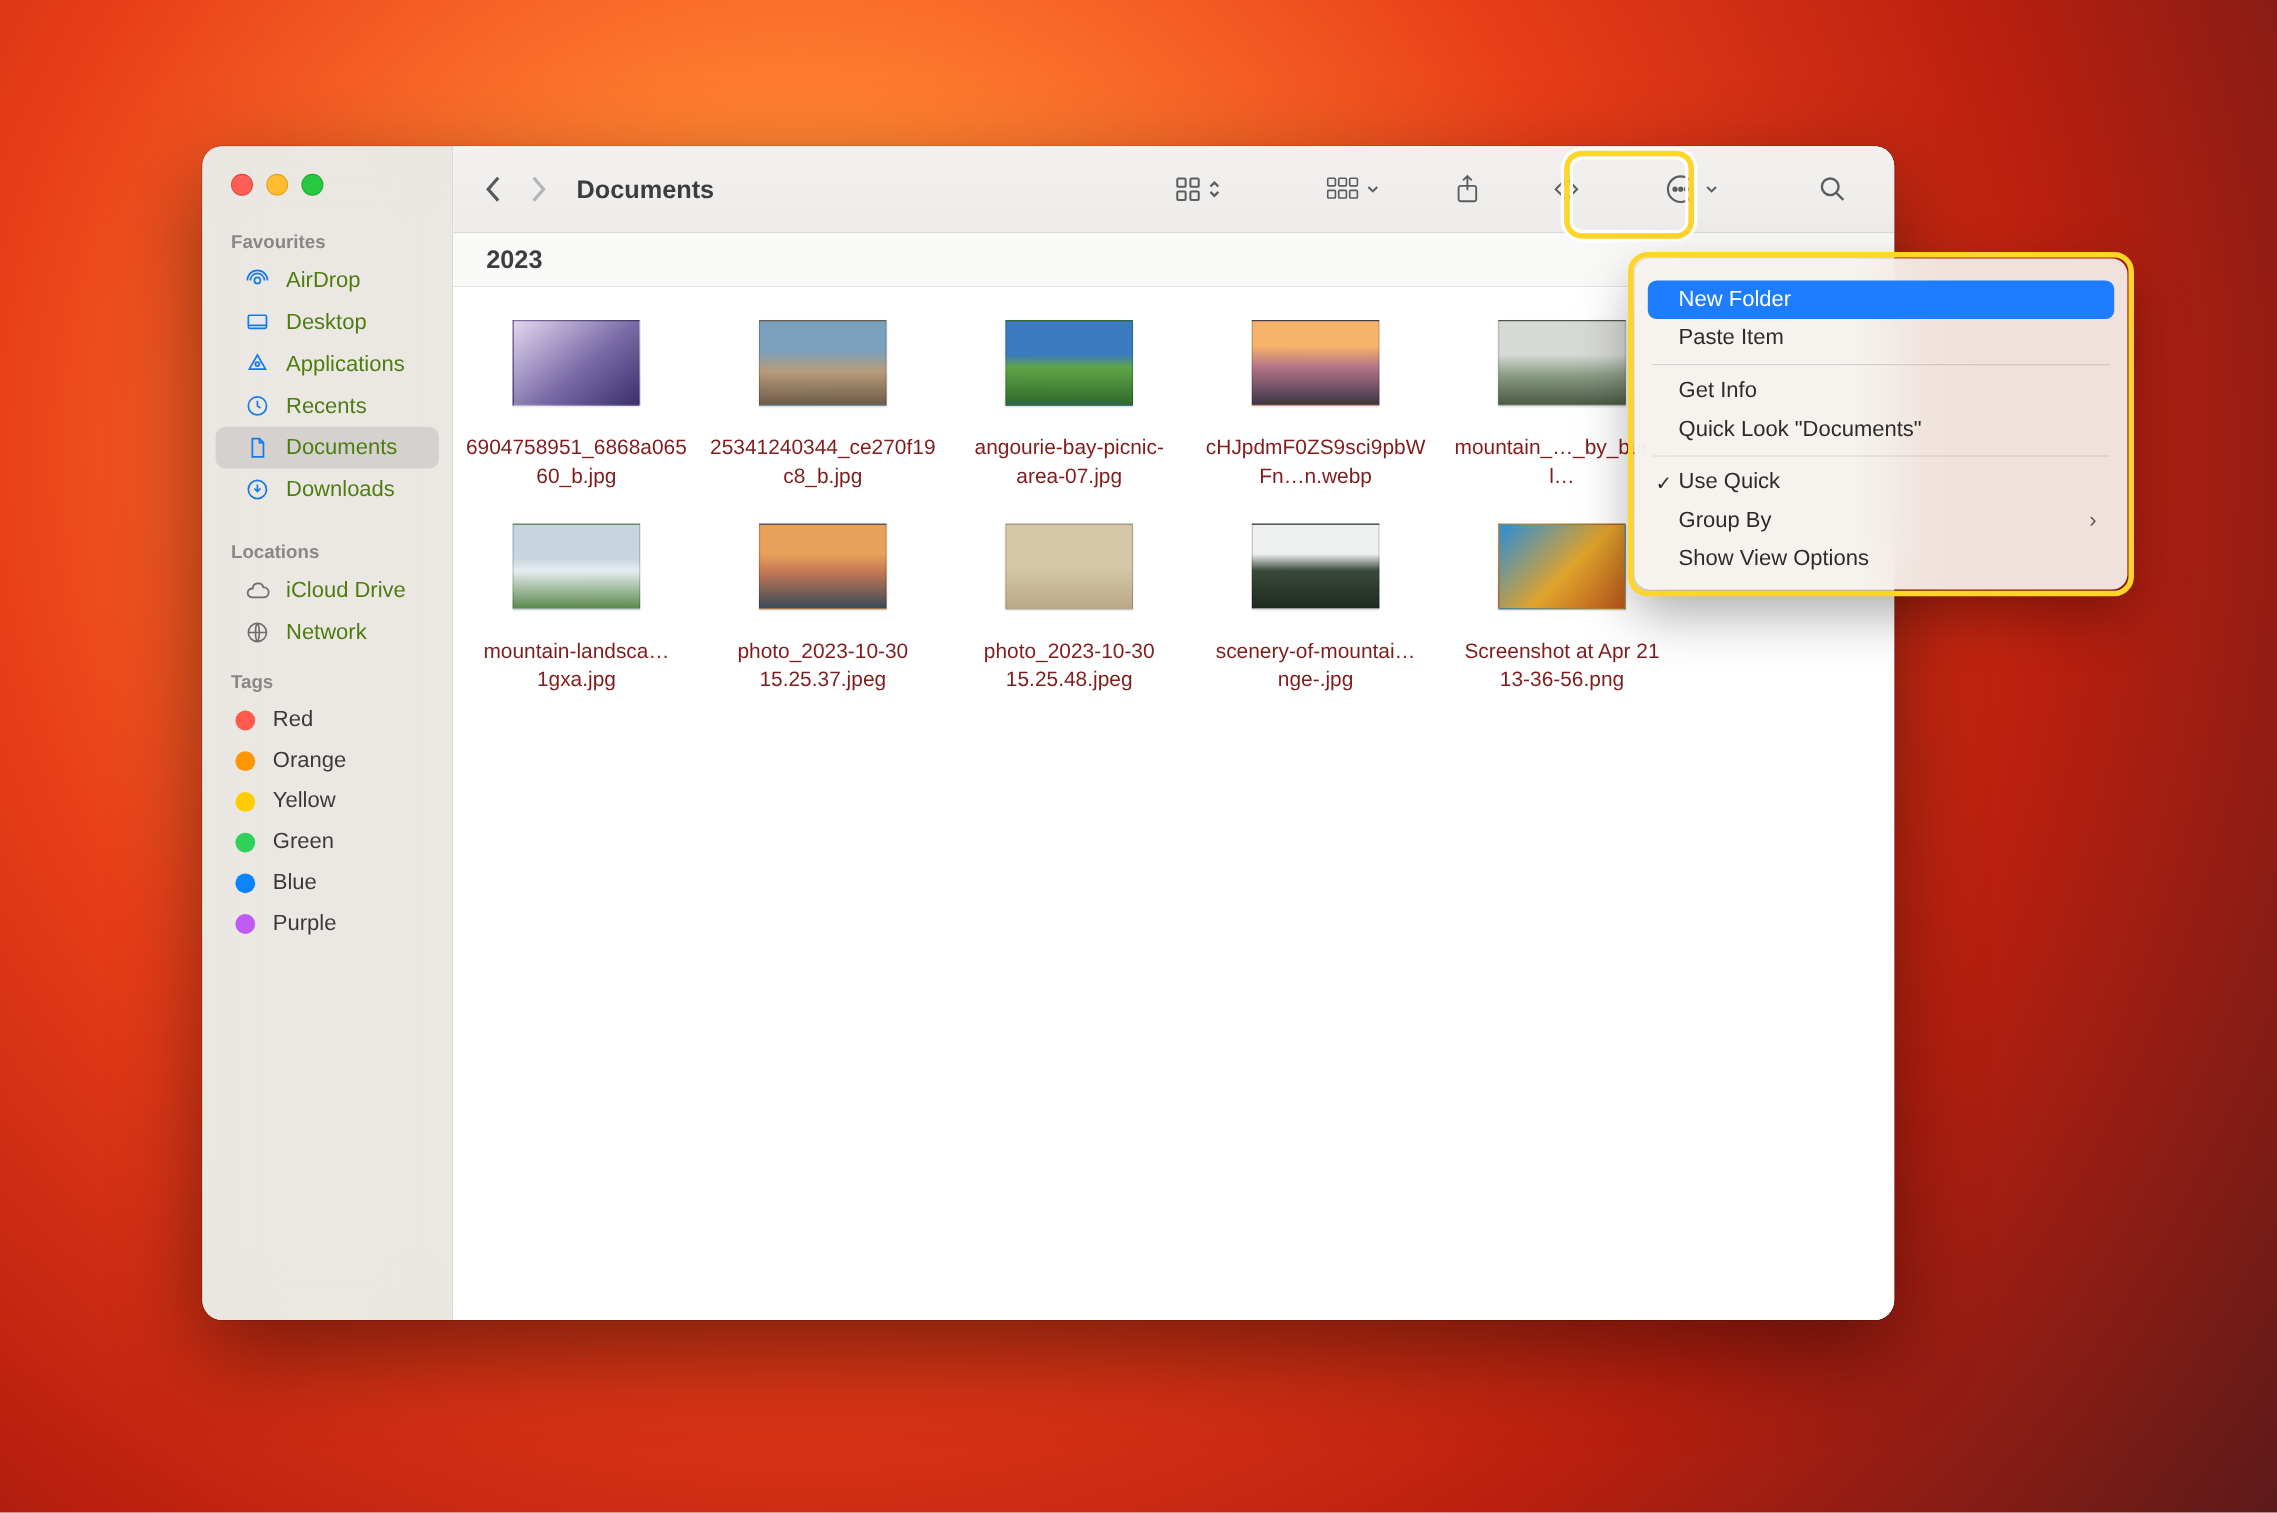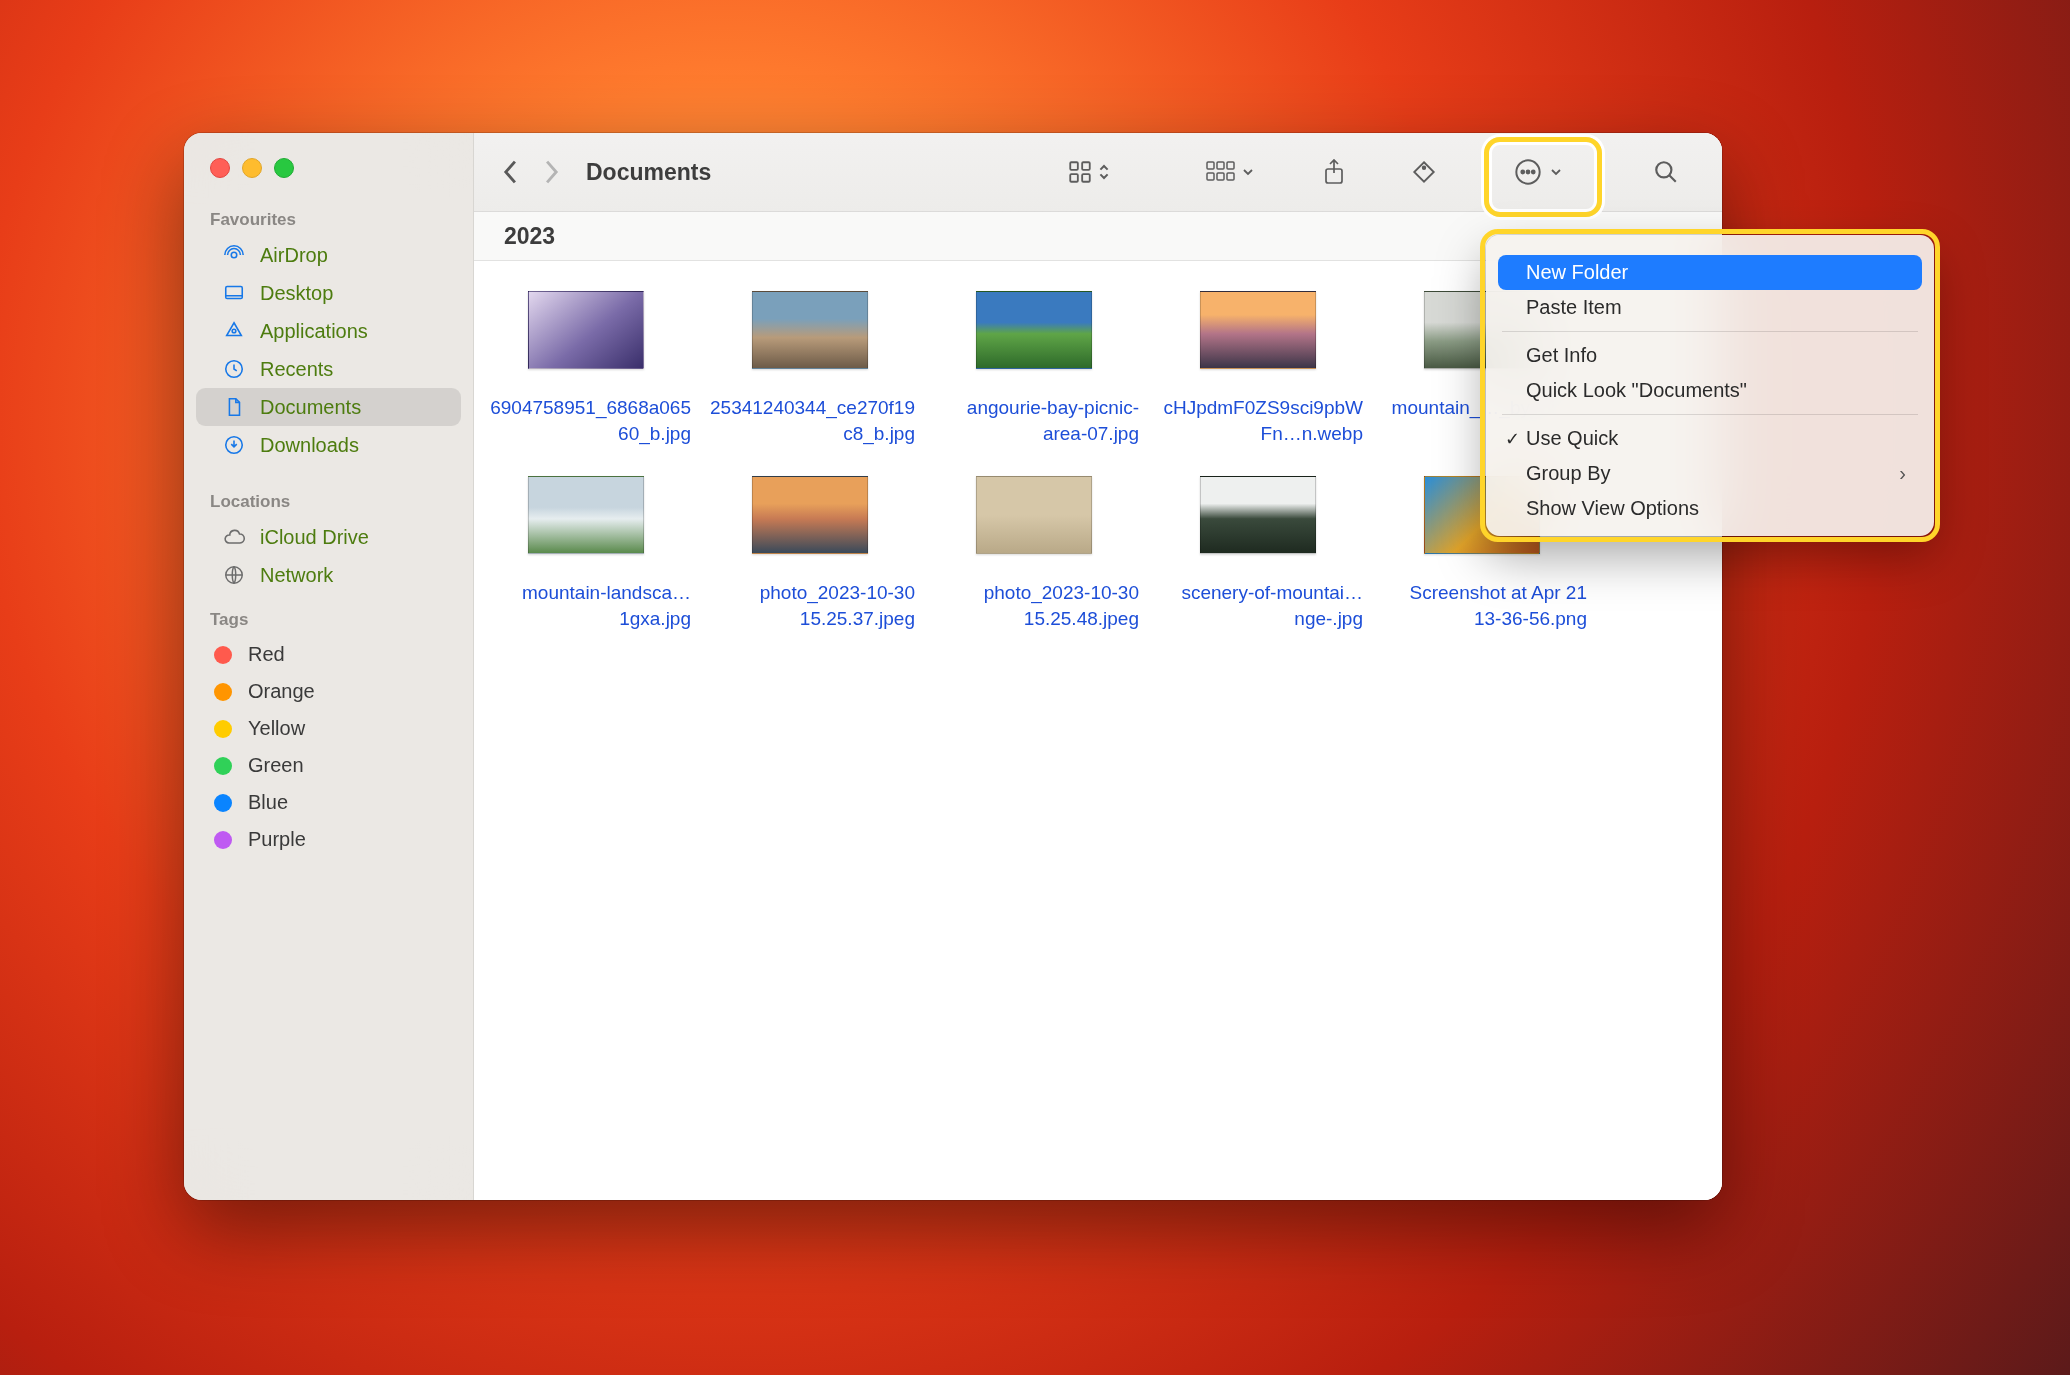--- a/index.html
+++ b/index.html
@@ -1,18 +1,18 @@
 <!DOCTYPE html>
 <html><head>
 <meta charset="utf-8">
 <style>
 html,body{margin:0;padding:0;width:2070px;height:1375px;font-family:-apple-system,"Helvetica Neue",Helvetica,Arial,sans-serif;-webkit-font-smoothing:antialiased;}
 body{background:radial-gradient(circle at 35% 30%, #ffae4c 0%, #ff7b2e 20%, #e83d18 45%, #b81f0f 70%, #5c1a1a 100%);overflow:hidden;}
 .finder{position:absolute;left:184px;top:133px;width:1538px;height:1067px;background:#e8e8e8;border-radius:18px;box-shadow:0 30px 80px rgba(0,0,0,.45),0 0 0 1px rgba(0,0,0,.15);display:flex;overflow:visible;}
-.sidebar{width:290px;height:100%;background:rgba(234,231,227,.88);backdrop-filter:blur(30px);border-radius:18px 0 0 18px;border-right:1px solid rgba(0,0,0,.08);padding-top:25px;box-sizing:border-box;}
+.sidebar{width:228px;height:100%;background:rgba(234,231,227,.88);backdrop-filter:blur(30px);border-radius:18px 0 0 18px;border-right:1px solid rgba(0,0,0,.08);padding-top:25px;box-sizing:border-box;}
 .traffic{display:flex;gap:12px;padding:0 0 24px 26px;}
 .tl{width:18px;height:18px;border-radius:50%;}
 .tl.red{background:#ff5f57;border:1px solid #e24640;}
 .tl.yellow{background:#febc2e;border:1px solid #e0a528;}
 .tl.green{background:#28c840;border:1px solid #20ab34;}
 .section-h{font-size:17px;font-weight:600;color:#8a8784;padding:8px 0 6px 26px;}
 .side-item{display:flex;align-items:center;gap:14px;padding:7px 12px 7px 26px;font-size:20px;color:#4d7c0f;border-radius:9px;margin:0 12px;}
 .side-item.active{background:rgba(0,0,0,.095);}
 .side-item .ico{width:24px;height:24px;display:flex;align-items:center;justify-content:center;color:#1778e8;flex:none;}
 .side-item .ico.cloud{color:#6d6d6d;}
@@ -24,21 +24,21 @@
 .nav-btn.dis{color:#b4b4b4;}
 .title{font-size:23px;font-weight:700;color:#3d3d3d;margin-left:10px;}
 .tspacer{flex:1;}
 .tb-btn{height:40px;min-width:40px;display:flex;align-items:center;justify-content:center;color:#5d5d5d;padding:0 8px;border-radius:8px;}
 .highlight{position:absolute;border:5px solid #ffd52a;border-radius:16px;box-shadow:inset 0 0 0 3px #fff,0 0 0 3px #fff;pointer-events:none;}
 .group-bar{height:48px;border-bottom:1px solid rgba(0,0,0,.09);display:flex;align-items:center;padding-left:30px;font-size:23px;font-weight:700;color:#3d3d3d;background:#f9f9f8;}
 .content{flex:1;background:#fff;padding:30px 0 0 0;overflow:auto;}
 .grid{display:flex;flex-wrap:wrap;}
 .item{width:224px;display:flex;flex-direction:column;align-items:center;margin-bottom:30px;}
 .thumb{width:114px;height:76px;background:#ccc;border:1px solid rgba(0,0,0,.18);box-shadow:0 1px 2px rgba(0,0,0,.15);margin-bottom:26px;background-size:cover;background-position:center;}
-.fname{font-size:19px;color:#1d4ed8;text-align:right;line-height:1.35;max-width:210px;word-break:break-word;}
+.fname{font-size:19px;color:#7f1d1d;text-align:center;line-height:1.35;max-width:210px;word-break:break-word;}
 .menu{position:absolute;left:1486px;top:235px;width:424px;background:rgba(245,242,238,.92);backdrop-filter:blur(30px);border-radius:14px;box-shadow:0 20px 50px rgba(0,0,0,.35),0 0 0 1px rgba(0,0,0,.1);padding:20px 12px 10px;}
 .menu-highlight{position:absolute;inset:-6px;border:5px solid #ffd52a;border-radius:18px;pointer-events:none;}
 .mi{font-size:20px;color:#2b2b2b;padding:6px 16px 6px 28px;border-radius:8px;display:flex;align-items:center;position:relative;}
 .mi.sel{background:#1e7cff;color:#fff;}
 .mi .chev{margin-left:auto;color:#555;}
 .mi .chk{position:absolute;left:7px;font-size:18px;}
 .mdiv{border-top:1px solid rgba(0,0,0,.12);margin:6px 4px;}
 svg{display:block;}
 </style>
 </head>

